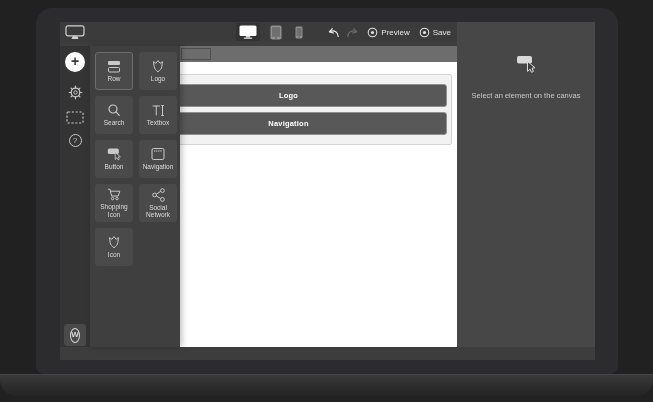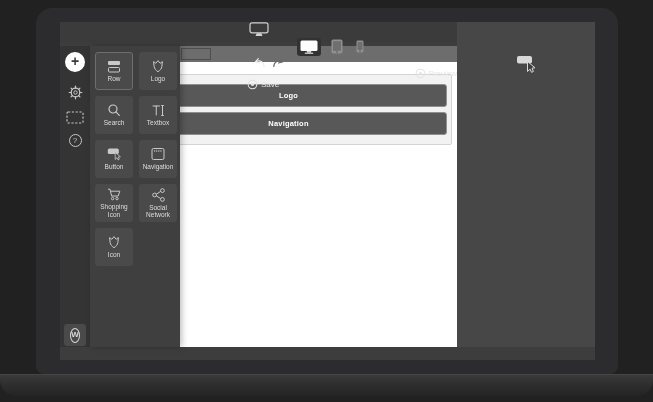--- a/index.html
+++ b/index.html
@@ -8,30 +8,30 @@
 
   
   .screen{position:absolute;left:36px;top:8px;width:582px;height:366px;background:#2c2c2e;border-radius:16px 16px 8px 8px;}
   .base{position:absolute;left:0;top:374px;width:653px;height:22px;border-radius:0 0 16px 16px;background:linear-gradient(180deg,#3a3a3a 0%,#2c2c2c 55%,#242424 100%);border-top:1px solid #454545;}
 
   
   .screen-inner{position:absolute;left:24px;top:14px;width:535px;height:338px;background:#3d3d3d;}
   .app{position:absolute;left:0;top:0;width:535px;height:325px;}
 
   
-  .toolbar{position:absolute;left:0;top:0;width:397px;height:20px;background:#3b3b3b;display:flex;align-items:center;flex-direction:column;}
+  .toolbar{position:absolute;left:0;top:0;width:397px;height:20px;background:#3b3b3b;display:flex;align-items:center;}
   .tb-left{width:30px;display:flex;justify-content:center;align-items:center;}
   .devices{margin-left:146px;display:flex;align-items:center;gap:7px;}
   .dev{background:transparent;border:none;padding:2px 3px;border-radius:3px;display:flex;align-items:center;cursor:pointer;}
   .dev.active{background:#323232;}
   .history{margin-left:20px;display:flex;align-items:center;gap:6px;}
   .hbtn{background:transparent;border:none;padding:0;display:flex;align-items:center;cursor:pointer;}
   .tbbtn{background:transparent;border:none;display:flex;align-items:center;gap:3px;color:#e6e6e6;font-size:8px;cursor:pointer;padding:0;}
   .tb-preview{margin-left:auto;}
-  .tb-save{margin-left:9px;}
+  .tb-save{margin-left:9px;margin-right:6px;}
 
   
   .settings{position:absolute;left:397px;top:0;width:138px;height:325px;background:#474747;text-align:center;padding-top:32px;}
   .sp-icon{display:inline-block;margin-bottom:12px;}
   .sp-line{color:#c9c9c9;font-size:7.5px;line-height:11.5px;}
 
   
   .sidebar{position:absolute;left:0;top:24px;width:30px;height:301px;background:#343434;display:flex;flex-direction:column;align-items:center;padding-top:6px;}
   .sbtn{background:transparent;border:none;padding:0;cursor:pointer;display:flex;justify-content:center;align-items:center;}
   .plus-circle{width:20px;height:20px;border-radius:50%;background:#fff;color:#3a3a3a;font-size:14px;line-height:19px;text-align:center;font-weight:bold;margin-bottom:12px;}
@@ -157,20 +157,21 @@
           </button>
         </div>
 
         <div class="settings">
           <span class="sp-icon">
             <svg width="21" height="20" viewBox="0 0 21 20">
               <rect x="1" y="2" width="15" height="7.5" rx="2" fill="#d9d9d9"></rect>
               <path d="M11.5 7.5 L11.5 17.5 L14.1 15.1 L15.5 18.3 L17.4 17.4 L16 14.2 L19 13.8 Z" fill="#3f3f3f" stroke="#d9d9d9" stroke-width="1"></path>
             </svg>
           </span>
+          <div class="sp-line">Select an element on the canvas</div>
         </div>
 
         <div class="sidebar">
           <button class="sbtn">
             <span class="plus-circle">+</span>
           </button>
           <button class="sbtn sb-gap">
             <span>
               <svg width="17" height="17" viewBox="0 0 17 17">
                 <circle cx="8.5" cy="8.5" r="4.3" fill="none" stroke="#c8c8c8" stroke-width="1.2"></circle>

